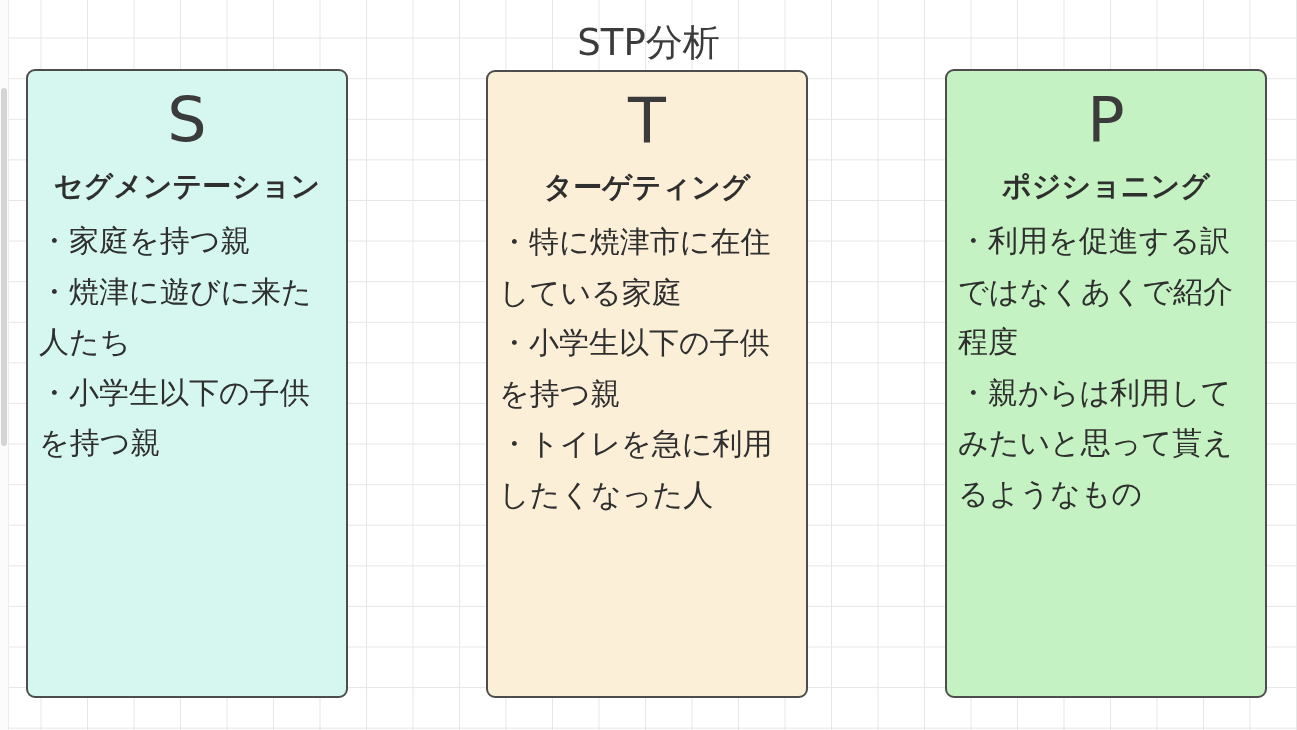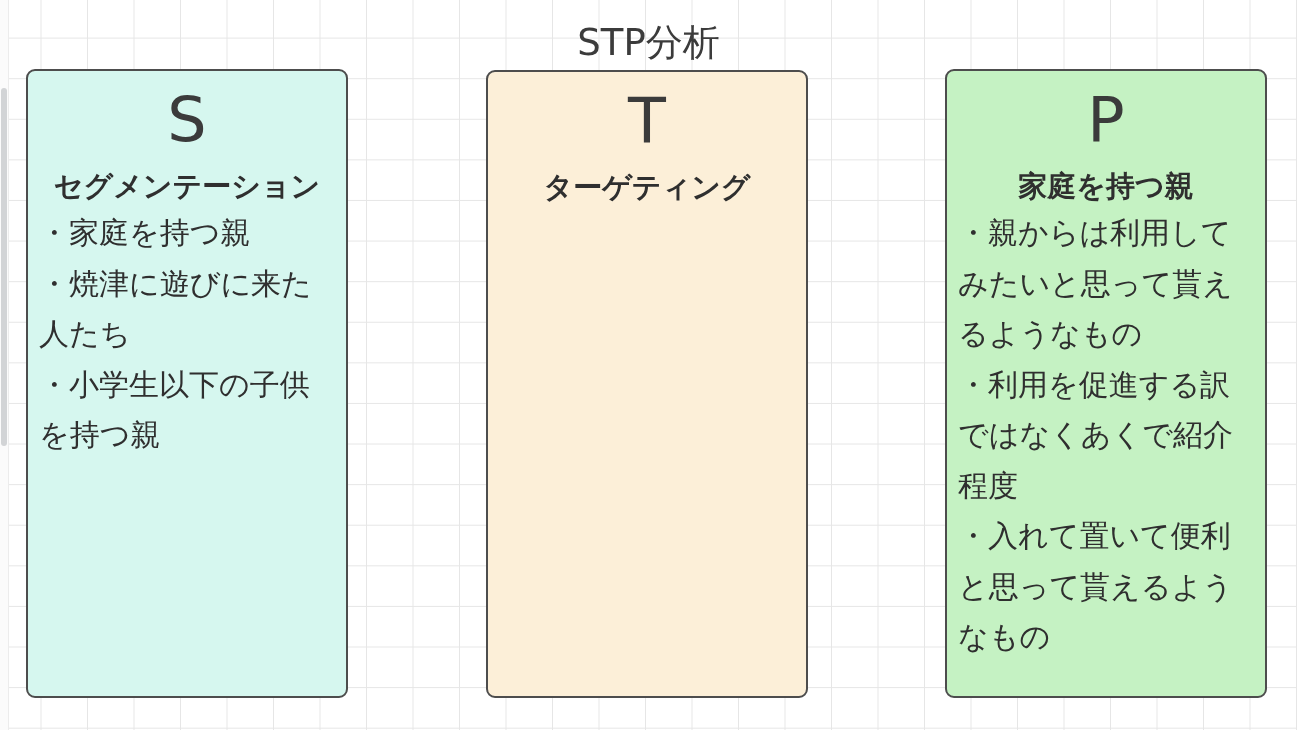--- a/index.html
+++ b/index.html
@@ -113,21 +113,21 @@
     font-size: 29px;
     line-height: 40px;
     font-weight: 700;
     color: #2f2f2f;
     margin-top: 6px;
     padding: 0 6px;
     white-space: nowrap;
   }
   .card-body {
     display: block;
-    margin-top: 2px;
+    margin-top: 10px;
     padding: 0 7px 0 11px;
     font-size: 30px;
     line-height: 50.5px;
     font-weight: 400;
     color: #2f2f2f;
     text-align: left;
     word-break: break-all;
   }
   .bullet-line {
     display: block;
@@ -150,23 +150,27 @@
   <div class="card-body">
     <span class="bullet-line">・家庭を持つ親</span>
     <span class="bullet-line">・焼津に遊びに来た人たち</span>
     <span class="bullet-line">・小学生以下の子供を持つ親</span>
   </div>
 </div>
 
 <div class="card" id="card-t">
   <span class="card-letter">T</span>
   <span class="card-subtitle">ターゲティング</span>
+  <div class="card-body">
+    <span class="bullet-line">・特に焼津市に在住している家庭</span>
+    <span class="bullet-line">・小学生以下の子供を持つ親</span>
+    <span class="bullet-line">・トイレを急に利用したくなった人</span>
+  </div>
 </div>
 
 <div class="card" id="card-p">
   <span class="card-letter">P</span>
-  <span class="card-subtitle">家庭を持つ親</span>
+  <span class="card-subtitle">ポジショニング</span>
   <div class="card-body">
+    <span class="bullet-line">・利用を促進する訳ではなくあくで紹介程度</span>
     <span class="bullet-line">・親からは利用してみたいと思って貰えるようなもの</span>
-    <span class="bullet-line">・利用を促進する訳ではなくあくで紹介程度</span>
-    <span class="bullet-line">・入れて置いて便利と思って貰えるようなもの</span>
   </div>
 </div>
 
 </body></html>

